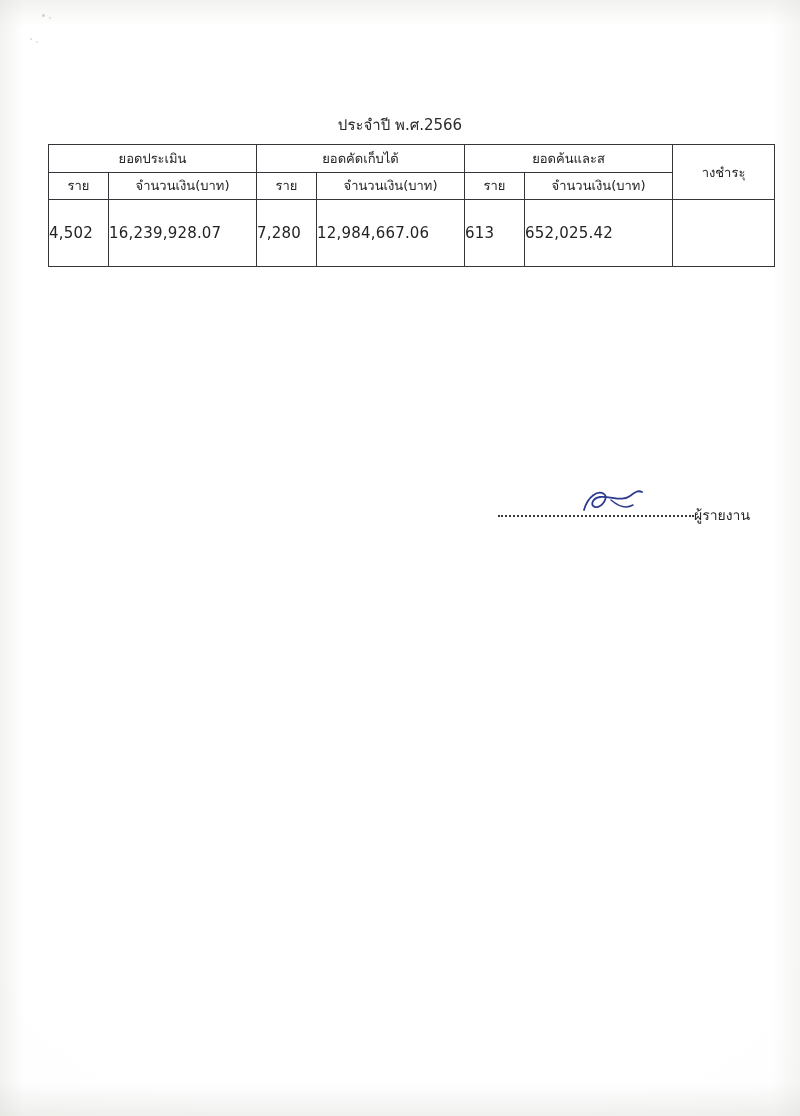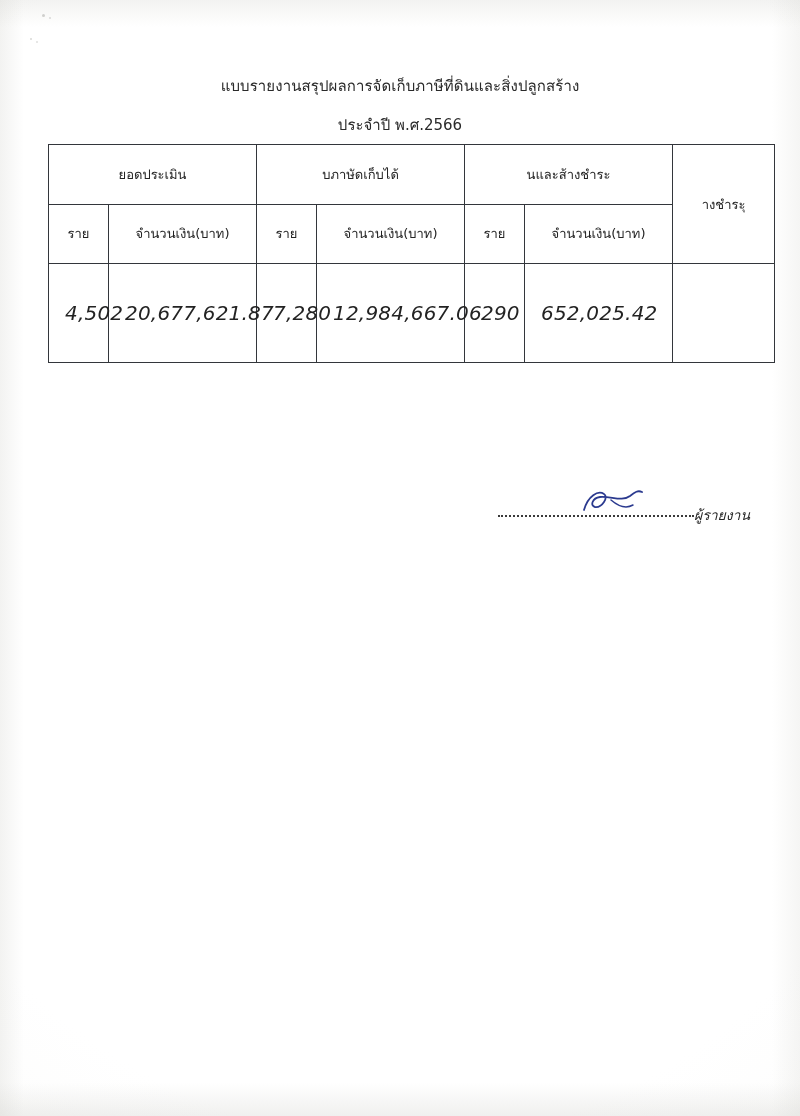--- a/index.html
+++ b/index.html
@@ -78,37 +78,36 @@
     top: 144px;
     left: 48px;
     width: 706px;
     border-collapse: collapse;
     table-layout: fixed;
     color: #232323;
   }
   table.summary th,
   table.summary td {
     border: 1px solid #33363b;
-    padding: 16px;
+    padding: 0;
     font-weight: normal;
     vertical-align: middle;
   }
   table.summary thead th {
     font-size: 13px;
     height: 26px;
     line-height: 26px;
   }
   table.summary thead tr.group-row th {
     height: 27px;
     line-height: 27px;
   }
   table.summary tbody td {
-    font-size: 20px;
+    font-size: 15px;
     height: 66px;
-    font-style: italic;
   }
   .col-count  { width: 60px; }
   .col-amount { width: 148px; }
   .col-note   { width: 102px; }
 
   .num { letter-spacing: .2px; }
 
   
   .sign-block {
     position: absolute;
@@ -133,72 +132,70 @@
     border-bottom: 2px dotted #3a3a3a;
     height: 1px;
   }
   .sign-label {
     position: absolute;
     left: 196px;
     top: 18px;
     font-size: 14px;
     color: #262626;
     white-space: nowrap;
-    font-style: italic;
   }
 </style>
 </head>
 <body>
 
 <div class="page"></div>
 
 <span class="speck s1"></span>
 <span class="speck s2"></span>
 <span class="speck s3"></span>
 <span class="speck s4"></span>
 
 <div class="content">
 
-  <div class="doc-title">แบบรายงานสรุปผลการจัดเก็บภาษีที่ดินและสิ่งปลูกสร้าง</div>
 
   <div class="doc-subtitle">ประจำปี พ.ศ.2566</div>
 
   <table class="summary">
     <colgroup>
       <col class="col-count">
         <col class="col-amount">
       <col class="col-count">
         <col class="col-amount">
       <col class="col-count">
         <col class="col-amount">
       <col class="col-note">
     </colgroup>
     <thead>
       <tr class="group-row">
         <th colspan="2">ยอดประเมิน</th>
-        <th colspan="2">บภาษัดเก็บได้</th>
-        <th colspan="2">นและส้างชำระ</th>
+        <th colspan="2">ยอดคัดเก็บได้</th>
+        <th colspan="2">ยอดค้นและส</th>
         <th rowspan="2">างชำระุ</th>
       </tr>
       <tr>
         <th>ราย</th>
         <th>จำนวนเงิน(บาท)</th>
         <th>ราย</th>
         <th>จำนวนเงิน(บาท)</th>
         <th>ราย</th>
         <th>จำนวนเงิน(บาท)</th>
       </tr>
     </thead>
     <tbody>
       <tr>
         <td class="num">4,502</td>
-        <td class="num">20,677,621.87</td>
+        <td class="num">16,239,928.07</td>
         <td class="num">7,280</td>
         <td class="num">12,984,667.06</td>
-        <td class="num">290</td>
+        <td class="num">613</td>
         <td class="num">652,025.42</td>
         <td></td>
       </tr>
     </tbody>
   </table>
 
   <div class="sign-block">
     <div class="sign-mark">
       <svg viewBox="0 0 70 32" width="70" height="32" aria-hidden="true">
         <path d="M6,24 C10,10 20,4 26,8 C31,11 24,22 17,21 C12,20 14,12 22,11 C33,10 44,16 52,10 C57,6 60,4 64,6" fill="none" stroke="#2b3a8f" stroke-width="1.8" stroke-linecap="round"></path>

